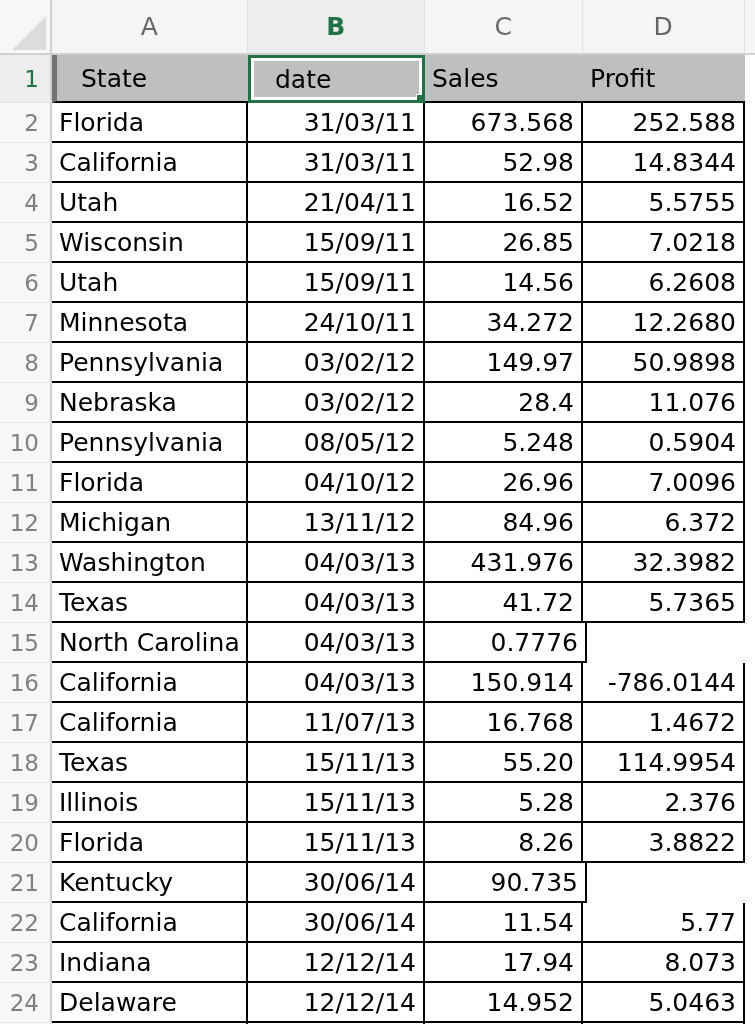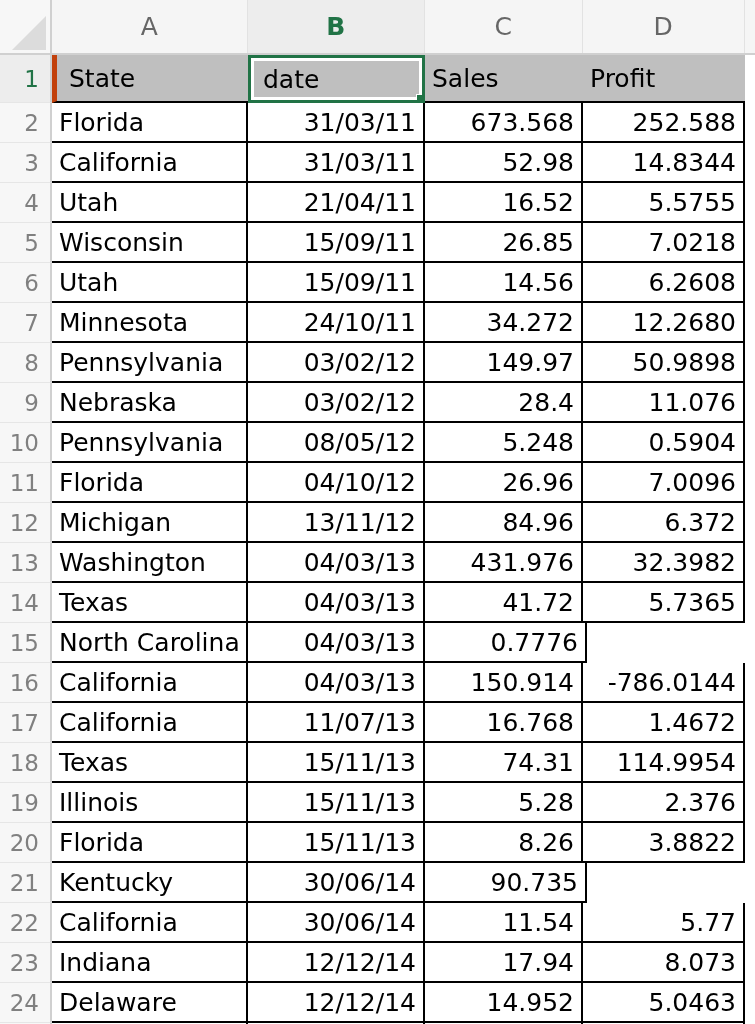--- a/index.html
+++ b/index.html
@@ -114,30 +114,30 @@
   .cell.num { justify-content: flex-end; }
   .cell.txt { justify-content: flex-start; }
 
   
   .cell.hdr {
     background: #bfbfbf;
     border-right: none;
     border-bottom: 2px solid #000000;
     justify-content: flex-start;
   }
-  .cell.hdr.first { border-left: 5px solid #c2410c; padding-left: 12px; }
+  .cell.hdr.first { border-left: 5px solid #737373; padding-left: 24px; }
   .cell.hdr.last  { border-right: none; }
 
   
   .cell.active {
     position: relative;
     background: #bfbfbf;
     border: 3px solid #217346;
     box-shadow: inset 0 0 0 3px #ffffff;
-    padding-left: 12px;
+    padding-left: 24px;
     z-index: 5;
   }
   .fill-handle {
     position: absolute;
     right: -7px;
     bottom: -7px;
     width: 11px;
     height: 11px;
     background: #217346;
     border: 1px solid #ffffff;
@@ -284,21 +284,21 @@
         <div class="row-head">17</div>
         <div class="cell w-a txt">California</div>
         <div class="cell w-b num">11/07/13</div>
         <div class="cell w-c num">16.768</div>
         <div class="cell w-d num">1.4672</div>
       </div>
       <div class="grid-row">
         <div class="row-head">18</div>
         <div class="cell w-a txt">Texas</div>
         <div class="cell w-b num">15/11/13</div>
-        <div class="cell w-c num">74.31</div>
+        <div class="cell w-c num">55.20</div>
         <div class="cell w-d num">114.9954</div>
       </div>
       <div class="grid-row">
         <div class="row-head">19</div>
         <div class="cell w-a txt">Illinois</div>
         <div class="cell w-b num">15/11/13</div>
         <div class="cell w-c num">5.28</div>
         <div class="cell w-d num">2.376</div>
       </div>
       <div class="grid-row">

